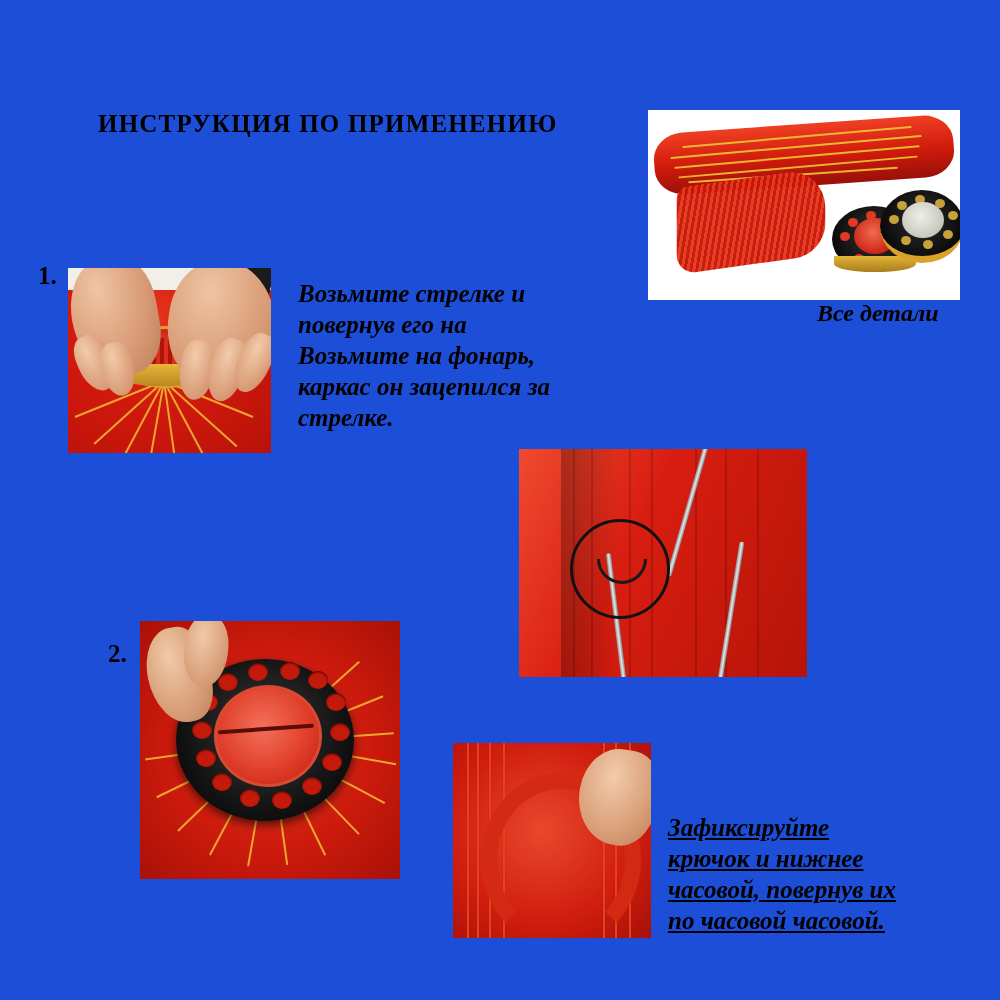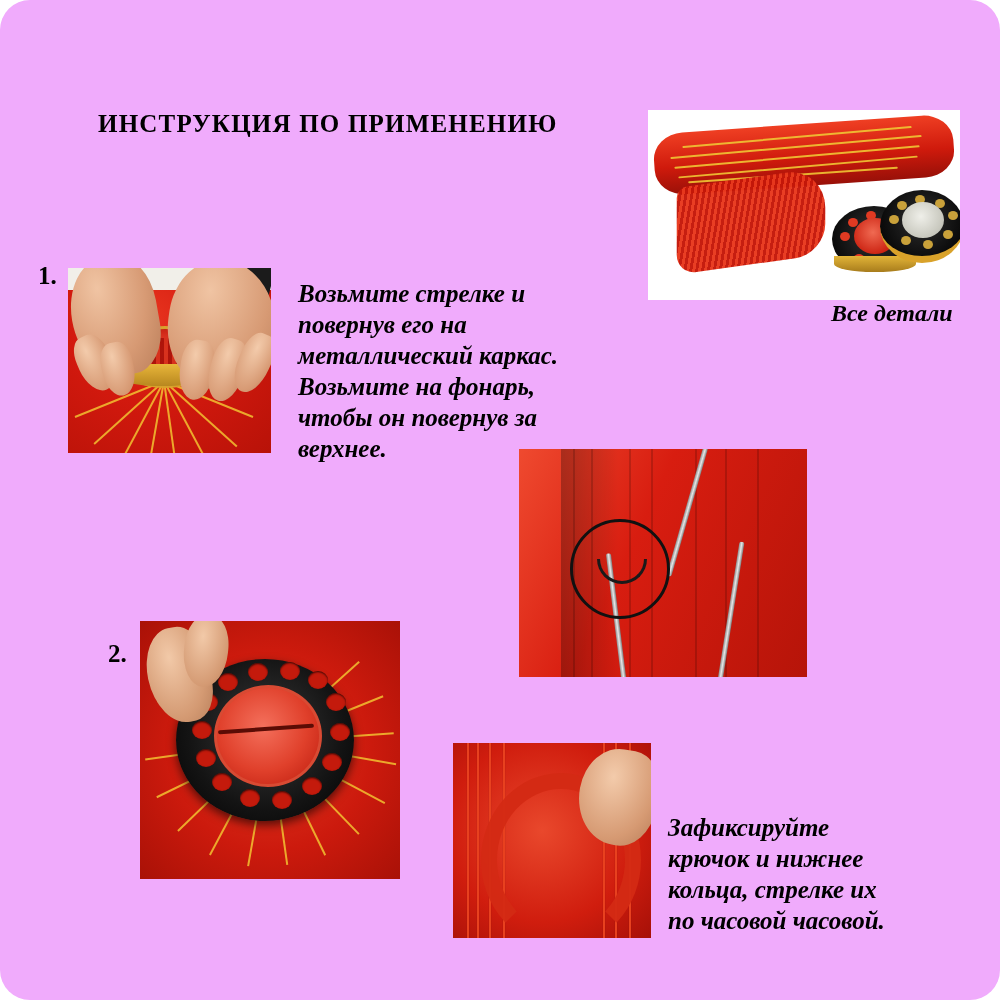--- a/index.html
+++ b/index.html
@@ -10,22 +10,21 @@
     width: 1000px;
     height: 1000px;
     background: #ffffff;
     font-family: "Liberation Serif", serif;
     overflow: hidden;
   }
   #page {
     position: relative;
     width: 1000px;
     height: 1000px;
-    background: #f0abfc;
-    border-radius: 30px;
+    background: #1d4ed8;
   }
 
   
   .title {
     position: absolute;
     left: 98px;
     top: 110px;
     font-family: "Liberation Serif", serif;
     font-size: 25px;
     font-weight: bold;
@@ -50,21 +49,20 @@
     color: #000;
   }
   .caption {
     position: absolute;
     font-family: "Liberation Serif", serif;
     font-style: italic;
     font-weight: bold;
     font-size: 24px;
     color: #000;
     white-space: nowrap;
-    margin-left: 14px;
   }
 
   
   .photo {
     position: absolute;
     overflow: hidden;
     background: #d81f12;
   }
 
   
@@ -415,24 +413,23 @@
     <div class="finger" style="left:34px;  top:74px;  width:32px; height:54px; transform:rotate(-12deg);"></div>
     <div class="hand right"></div>
     <div class="finger" style="left:112px; top:72px;  width:34px; height:60px; transform:rotate(8deg);"></div>
     <div class="finger" style="left:142px; top:70px;  width:34px; height:64px; transform:rotate(16deg);"></div>
     <div class="finger" style="left:170px; top:64px;  width:32px; height:62px; transform:rotate(24deg);"></div>
   </div>
 
   <div class="body-text" style="left:298px; top:278px; width:350px;">
     <div>Возьмите стрелке и</div>
     <div>повернув его на</div>
-    <div>металлический каркас.</div>
     <div>Возьмите на фонарь,</div>
-    <div>чтобы он повернув за</div>
-    <div>верхнее.</div>
+    <div>каркас он зацепился за</div>
+    <div>стрелке.</div>
   </div>
 
   <div id="photo-2" class="photo">
     <div class="shadowband"></div>
     <div class="fold" style="left:54px;"></div>
     <div class="fold" style="left:72px;"></div>
     <div class="fold" style="left:110px;"></div>
     <div class="fold" style="left:132px;"></div>
     <div class="fold" style="left:176px;"></div>
     <div class="fold" style="left:206px;"></div>
@@ -493,20 +490,20 @@
     <div class="fringe" style="left:24px;  top:0;   height:195px;"></div>
     <div class="fringe" style="left:36px;  top:0;   height:195px;"></div>
     <div class="fringe" style="left:50px;  top:0;   height:195px;"></div>
     <div class="fringe" style="left:150px; top:0;   height:195px;"></div>
     <div class="fringe" style="left:162px; top:0;   height:195px;"></div>
     <div class="fringe" style="left:176px; top:0;   height:195px;"></div>
     <div class="arc"></div>
     <div class="hand4"></div>
   </div>
 
-  <div class="body-text" style="left:668px; top:812px; width:320px;">
+  <div class="body-text" style="left:668px; top:812px; width:320px;text-decoration:underline;">
     <div>Зафиксируйте</div>
     <div>крючок и нижнее</div>
-    <div>кольца, стрелке их</div>
+    <div>часовой, повернув их</div>
     <div>по часовой часовой.</div>
   </div>
 
 </div>
 
 </body></html>

